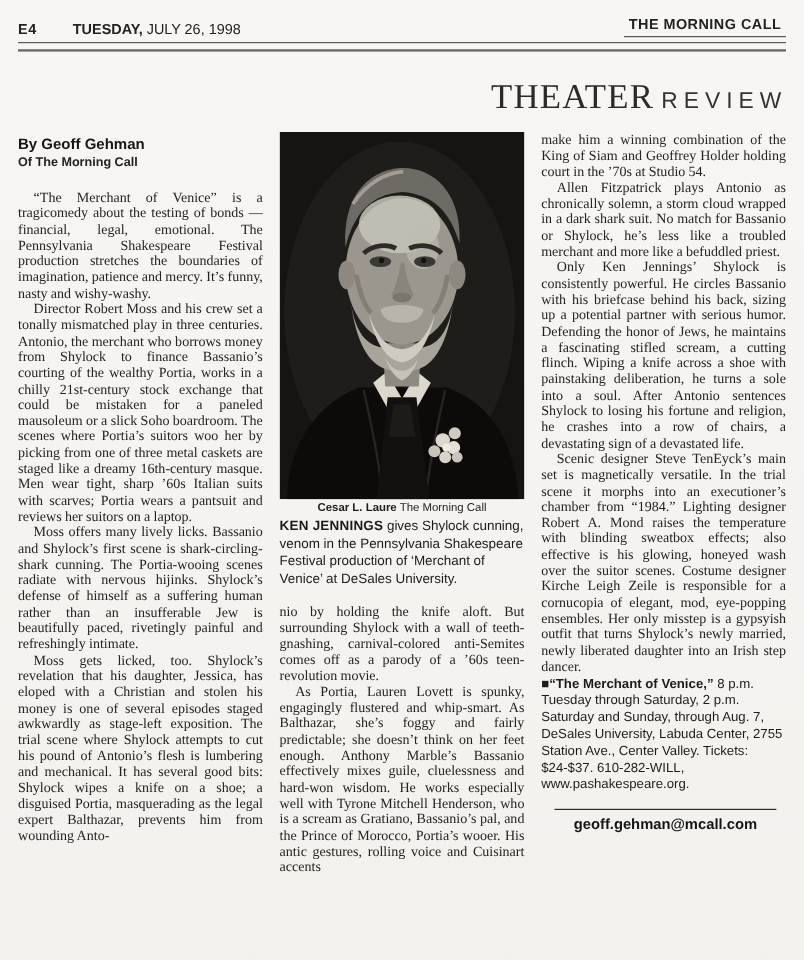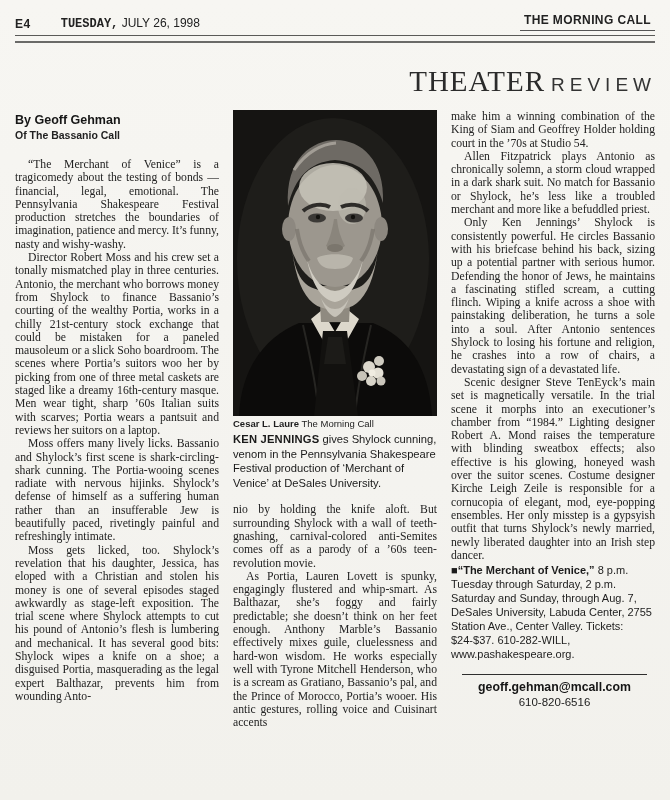--- a/index.html
+++ b/index.html
@@ -15,21 +15,21 @@
   }
   
   .masthead-row {
     display: flex; align-items: flex-end;
     padding: 13px 15px 0 15px;
     font-family: "Liberation Sans", sans-serif;
     font-size: 12px; color: #222;
   }
   .page-num { font-weight: 700; margin-right: 30px; letter-spacing: .5px; }
   .date-line { flex: 1; }
-  .date-bold { font-weight: 700; font-family: Liberation Mono, monospace; }
+  .date-bold { font-weight: 700; }
   .masthead {
     font-weight: 700; letter-spacing: .4px;
     border-bottom: 1.5px solid #555;
     padding: 0 4px 3px 4px;
   }
   .rule { height: 1px; background: #5a5a58; margin: 0 15px; }
   .rule.r1 { margin-top: 4px; }
   .rule.r2 { margin-top: 5px; height: 2px; background: #6a6a68; }
   
   .section-row {
@@ -76,21 +76,21 @@
     color: #232323;
     hyphens: auto; -webkit-hyphens: auto;
     word-spacing: -0.2px;
   }
   .body-p.indent { text-indent: 13px; }
   
   .photo-fig { width: 204px; }
   .photo-frame { width: 204px; height: 306px; display: block; }
   .credit {
     font-family: "Liberation Sans", sans-serif;
-    font-size: 9.5px; text-align: left; margin-top: 2px; color: #1d1d1d;
+    font-size: 9.5px; text-align: center; margin-top: 2px; color: #1d1d1d;
   }
   .credit b { font-weight: 700; }
   .caption {
     font-family: "Liberation Sans", sans-serif;
     font-size: 11.2px; line-height: 14.6px; font-weight: 500;
     color: #1a1a1a; margin-top: 3px;
   }
   .caption b { font-weight: 700; letter-spacing: .2px; }
   .col2-text { margin-top: 13px; }
   
@@ -125,21 +125,21 @@
   <div class="section-row">
     <span class="section-serif">THEATER</span><span class="section-sans">REVIEW</span>
   </div>
 
 
   <div class="columns">
 
     <div class="col">
       <div class="byline">
         <div class="author">By Geoff Gehman</div>
-        <div class="affil">Of The Bassanio Call</div>
+        <div class="affil">Of The Morning Call</div>
       </div>
       <p class="body-p indent">“The Merchant of Venice” is a tragicomedy about the testing of bonds — financial, legal, emotional. The Pennsylvania Shakespeare Festival production stretches the boundaries of imagination, patience and mercy. It’s funny, nasty and wishy-washy.</p>
       <p class="body-p indent">Director Robert Moss and his crew set a tonally mismatched play in three centuries. Antonio, the merchant who borrows money from Shylock to finance Bassanio’s courting of the wealthy Portia, works in a chilly 21st-century stock exchange that could be mistaken for a paneled mausoleum or a slick Soho boardroom. The scenes where Portia’s suitors woo her by picking from one of three metal caskets are staged like a dreamy 16th-century masque. Men wear tight, sharp ’60s Italian suits with scarves; Portia wears a pantsuit and reviews her suitors on a laptop.</p>
       <p class="body-p indent">Moss offers many lively licks. Bassanio and Shylock’s first scene is shark-circling-shark cunning. The Portia-wooing scenes radiate with nervous hijinks. Shylock’s defense of himself as a suffering human rather than an insufferable Jew is beautifully paced, rivetingly painful and refreshingly intimate.</p>
       <p class="body-p indent">Moss gets licked, too. Shylock’s revelation that his daughter, Jessica, has eloped with a Christian and stolen his money is one of several episodes staged awkwardly as stage-left exposition. The trial scene where Shylock attempts to cut his pound of Antonio’s flesh is lumbering and mechanical. It has several good bits: Shylock wipes a knife on a shoe; a disguised Portia, masquerading as the legal expert Balthazar, prevents him from wounding Anto-</p>
     </div>
 
     <div class="col">
       <figure class="photo-fig">
         <svg class="photo-frame" viewBox="0 0 204 306" xmlns="http://www.w3.org/2000/svg" role="img">
@@ -209,18 +209,17 @@
     </div>
 
     <div class="col">
       <p class="body-p">make him a winning combination of the King of Siam and Geoffrey Holder holding court in the ’70s at Studio 54.</p>
       <p class="body-p indent">Allen Fitzpatrick plays Antonio as chronically solemn, a storm cloud wrapped in a dark shark suit. No match for Bassanio or Shylock, he’s less like a troubled merchant and more like a befuddled priest.</p>
       <p class="body-p indent">Only Ken Jennings’ Shylock is consistently powerful. He circles Bassanio with his briefcase behind his back, sizing up a potential partner with serious humor. Defending the honor of Jews, he maintains a fascinating stifled scream, a cutting flinch. Wiping a knife across a shoe with painstaking deliberation, he turns a sole into a soul. After Antonio sentences Shylock to losing his fortune and religion, he crashes into a row of chairs, a devastating sign of a devastated life.</p>
       <p class="body-p indent">Scenic designer Steve TenEyck’s main set is magnetically versatile. In the trial scene it morphs into an executioner’s chamber from “1984.” Lighting designer Robert A. Mond raises the temperature with blinding sweatbox effects; also effective is his glowing, honeyed wash over the suitor scenes. Costume designer Kirche Leigh Zeile is responsible for a cornucopia of elegant, mod, eye-popping ensembles. Her only misstep is a gypsyish outfit that turns Shylock’s newly married, newly liberated daughter into an Irish step dancer.</p>
       <p class="listing"><b><span>■</span><span>“The Merchant of Venice,”</span></b><span> 8 p.m. Tuesday through Saturday, 2 p.m. Saturday and Sunday, through Aug. 7, DeSales University, Labuda Center, 2755 Station Ave., Center Valley. Tickets: $24-$37. 610-282-WILL, www.pashakespeare.org.</span></p>
       <div class="contact">
         <div class="email">geoff.gehman@mcall.com</div>
-        <div class="phone">610-820-6516</div>
       </div>
     </div>
 
   </div>
 </div>
 
 </body></html>

